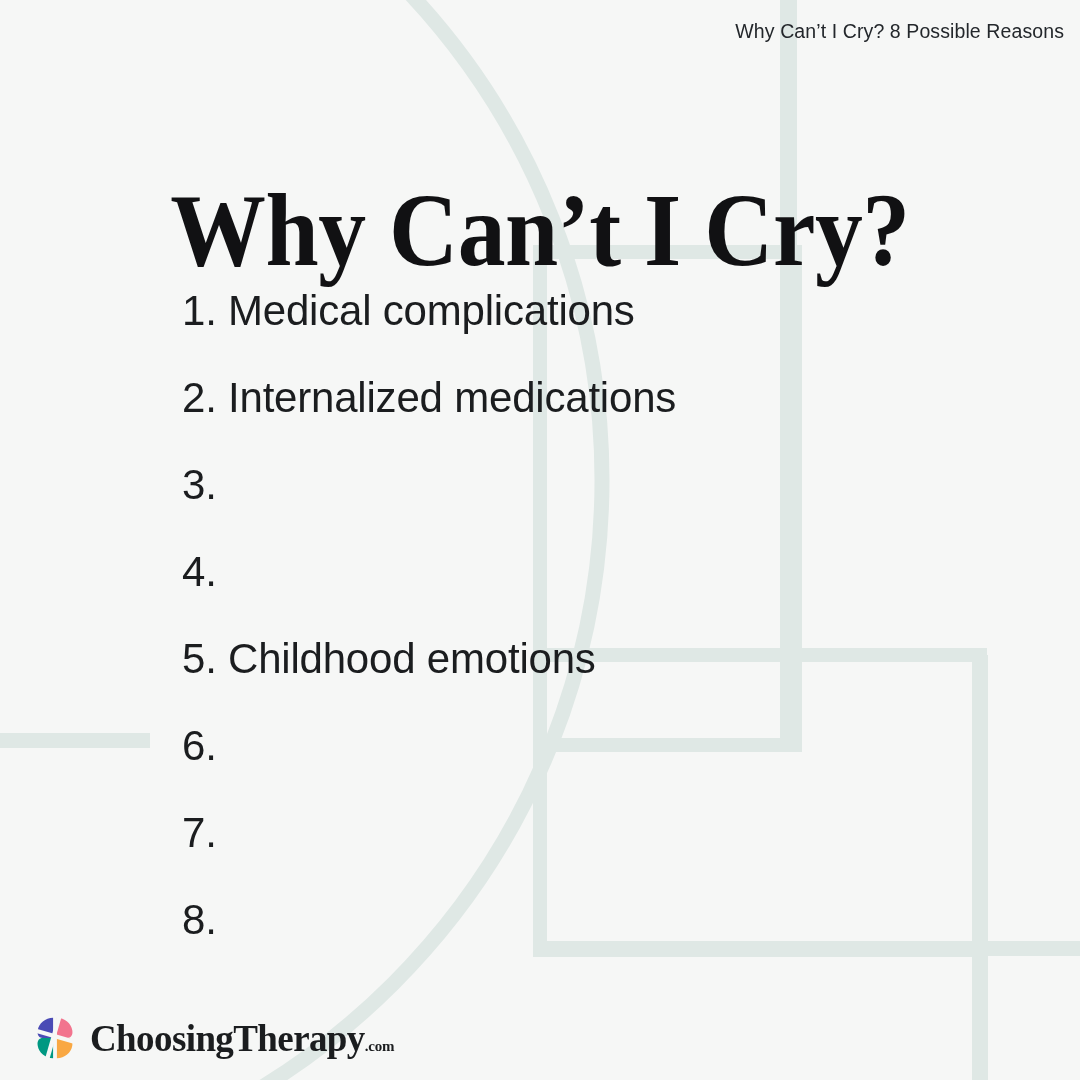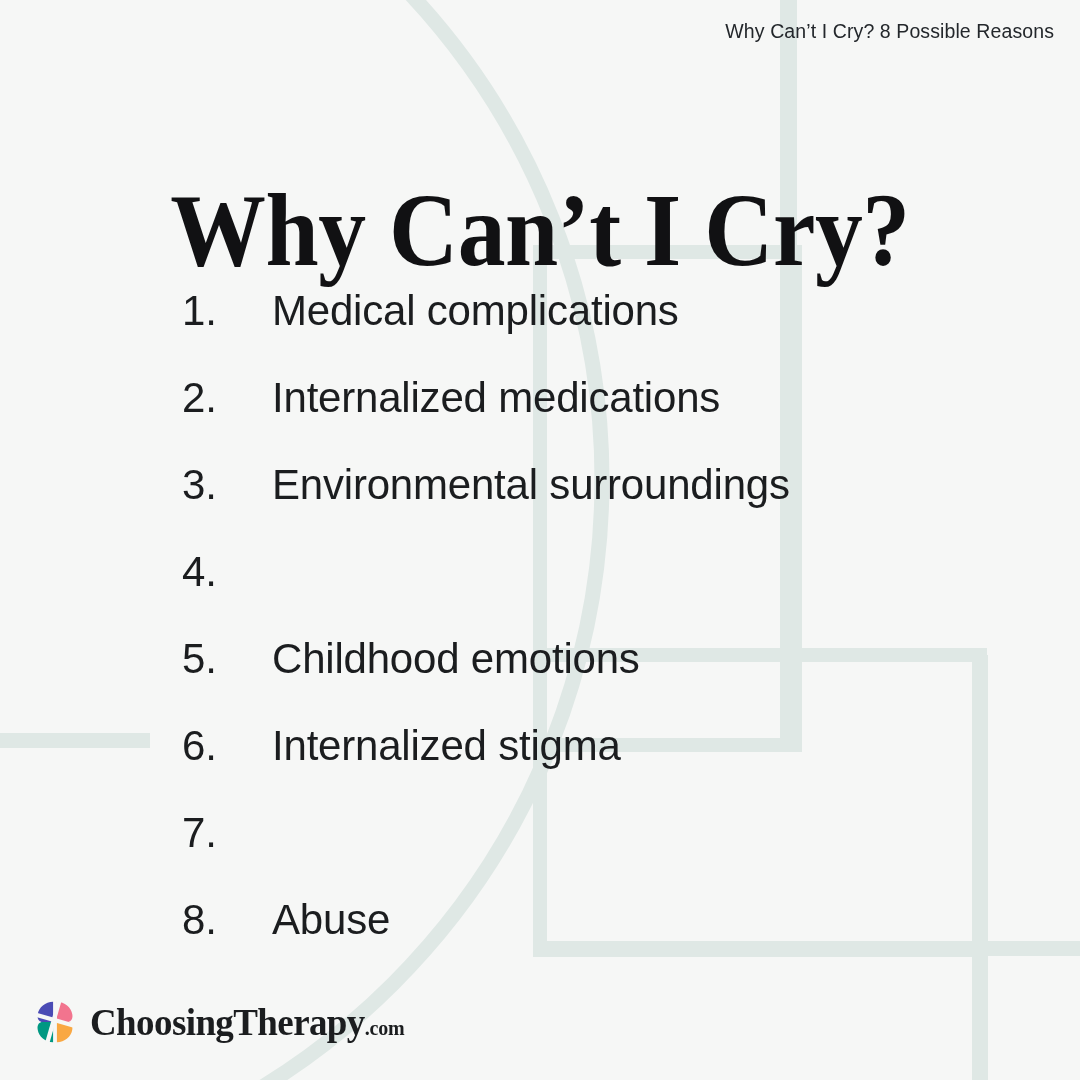--- a/index.html
+++ b/index.html
@@ -27,21 +27,21 @@
     left: 0;
     top: 0;
     width: 1080px;
     height: 1080px;
     pointer-events: none;
   }
 
   
   .eyebrow {
     position: absolute;
-    right: 26px;
+    right: 16px;
     top: 20px;
     font-size: 19.5px;
     line-height: 1.2;
     color: #23272b;
     letter-spacing: 0.1px;
     white-space: nowrap;
     font-family: "Liberation Sans", sans-serif;
   }
 
   
@@ -80,28 +80,27 @@
   }
   .li-num {
     flex: 0 0 auto;
     width: 46px;
     text-align: left;
     color: #1b1d1f;
   }
   .li-text {
     flex: 1 1 auto;
     white-space: nowrap;
-    margin-left: 44px;
   }
 
   
   .logo {
     position: absolute;
     left: 31px;
-    bottom: 34px;
+    bottom: 18px;
     display: flex;
     align-items: center;
     gap: 11px;
   }
   .logo-mark {
     width: 48px;
     height: 48px;
     flex: 0 0 auto;
     display: block;
   }
@@ -110,21 +109,21 @@
     font-weight: 700;
     font-size: 37px;
     line-height: 1;
     color: #1b1d1f;
     letter-spacing: -0.6px;
     white-space: nowrap;
     display: flex;
     align-items: baseline;
   }
   .logo-tld {
-    font-size: 20px;
+    font-size: 15px;
     letter-spacing: -0.2px;
     text-align: right;
   }
 </style>
 </head>
 <body>
 
 <div class="canvas">
 
   <svg class="bg-decor" viewBox="0 0 1080 1080" width="1080" height="1080" aria-hidden="true">
@@ -152,39 +151,36 @@
     <li class="list-item">
       <span class="li-num">1.</span>
       <span class="li-text">Medical complications</span>
     </li>
     <li class="list-item">
       <span class="li-num">2.</span>
       <span class="li-text">Internalized medications</span>
     </li>
     <li class="list-item">
       <span class="li-num">3.</span>
-      <span class="li-text">Environmental surroundings</span>
     </li>
     <li class="list-item">
       <span class="li-num">4.</span>
     </li>
     <li class="list-item">
       <span class="li-num">5.</span>
       <span class="li-text">Childhood emotions</span>
     </li>
     <li class="list-item">
       <span class="li-num">6.</span>
-      <span class="li-text">Internalized stigma</span>
     </li>
     <li class="list-item">
       <span class="li-num">7.</span>
     </li>
     <li class="list-item">
       <span class="li-num">8.</span>
-      <span class="li-text">Abuse</span>
     </li>
   </ol>
 
   <div class="logo">
     <svg class="logo-mark" viewBox="0 0 100 100" aria-hidden="true">
 
       <path d="M46 8 C 30 8 16 20 14 34 C 12 45 18 50 24 50 L 46 50 C 46 50 46 30 46 8 Z" fill="#4a4bb5"></path>
       <path d="M54 8 C 70 8 84 20 86 34 C 88 45 82 50 76 50 L 54 50 C 54 50 54 30 54 8 Z" fill="#f2748e"></path>
       <path d="M46 92 C 30 92 16 80 14 66 C 12 55 18 50 24 50 L 46 50 C 46 50 46 70 46 92 Z" fill="#009882"></path>
       <path d="M54 92 C 70 92 84 80 86 66 C 88 55 82 50 76 50 L 54 50 C 54 50 54 70 54 92 Z" fill="#f9a843"></path>

